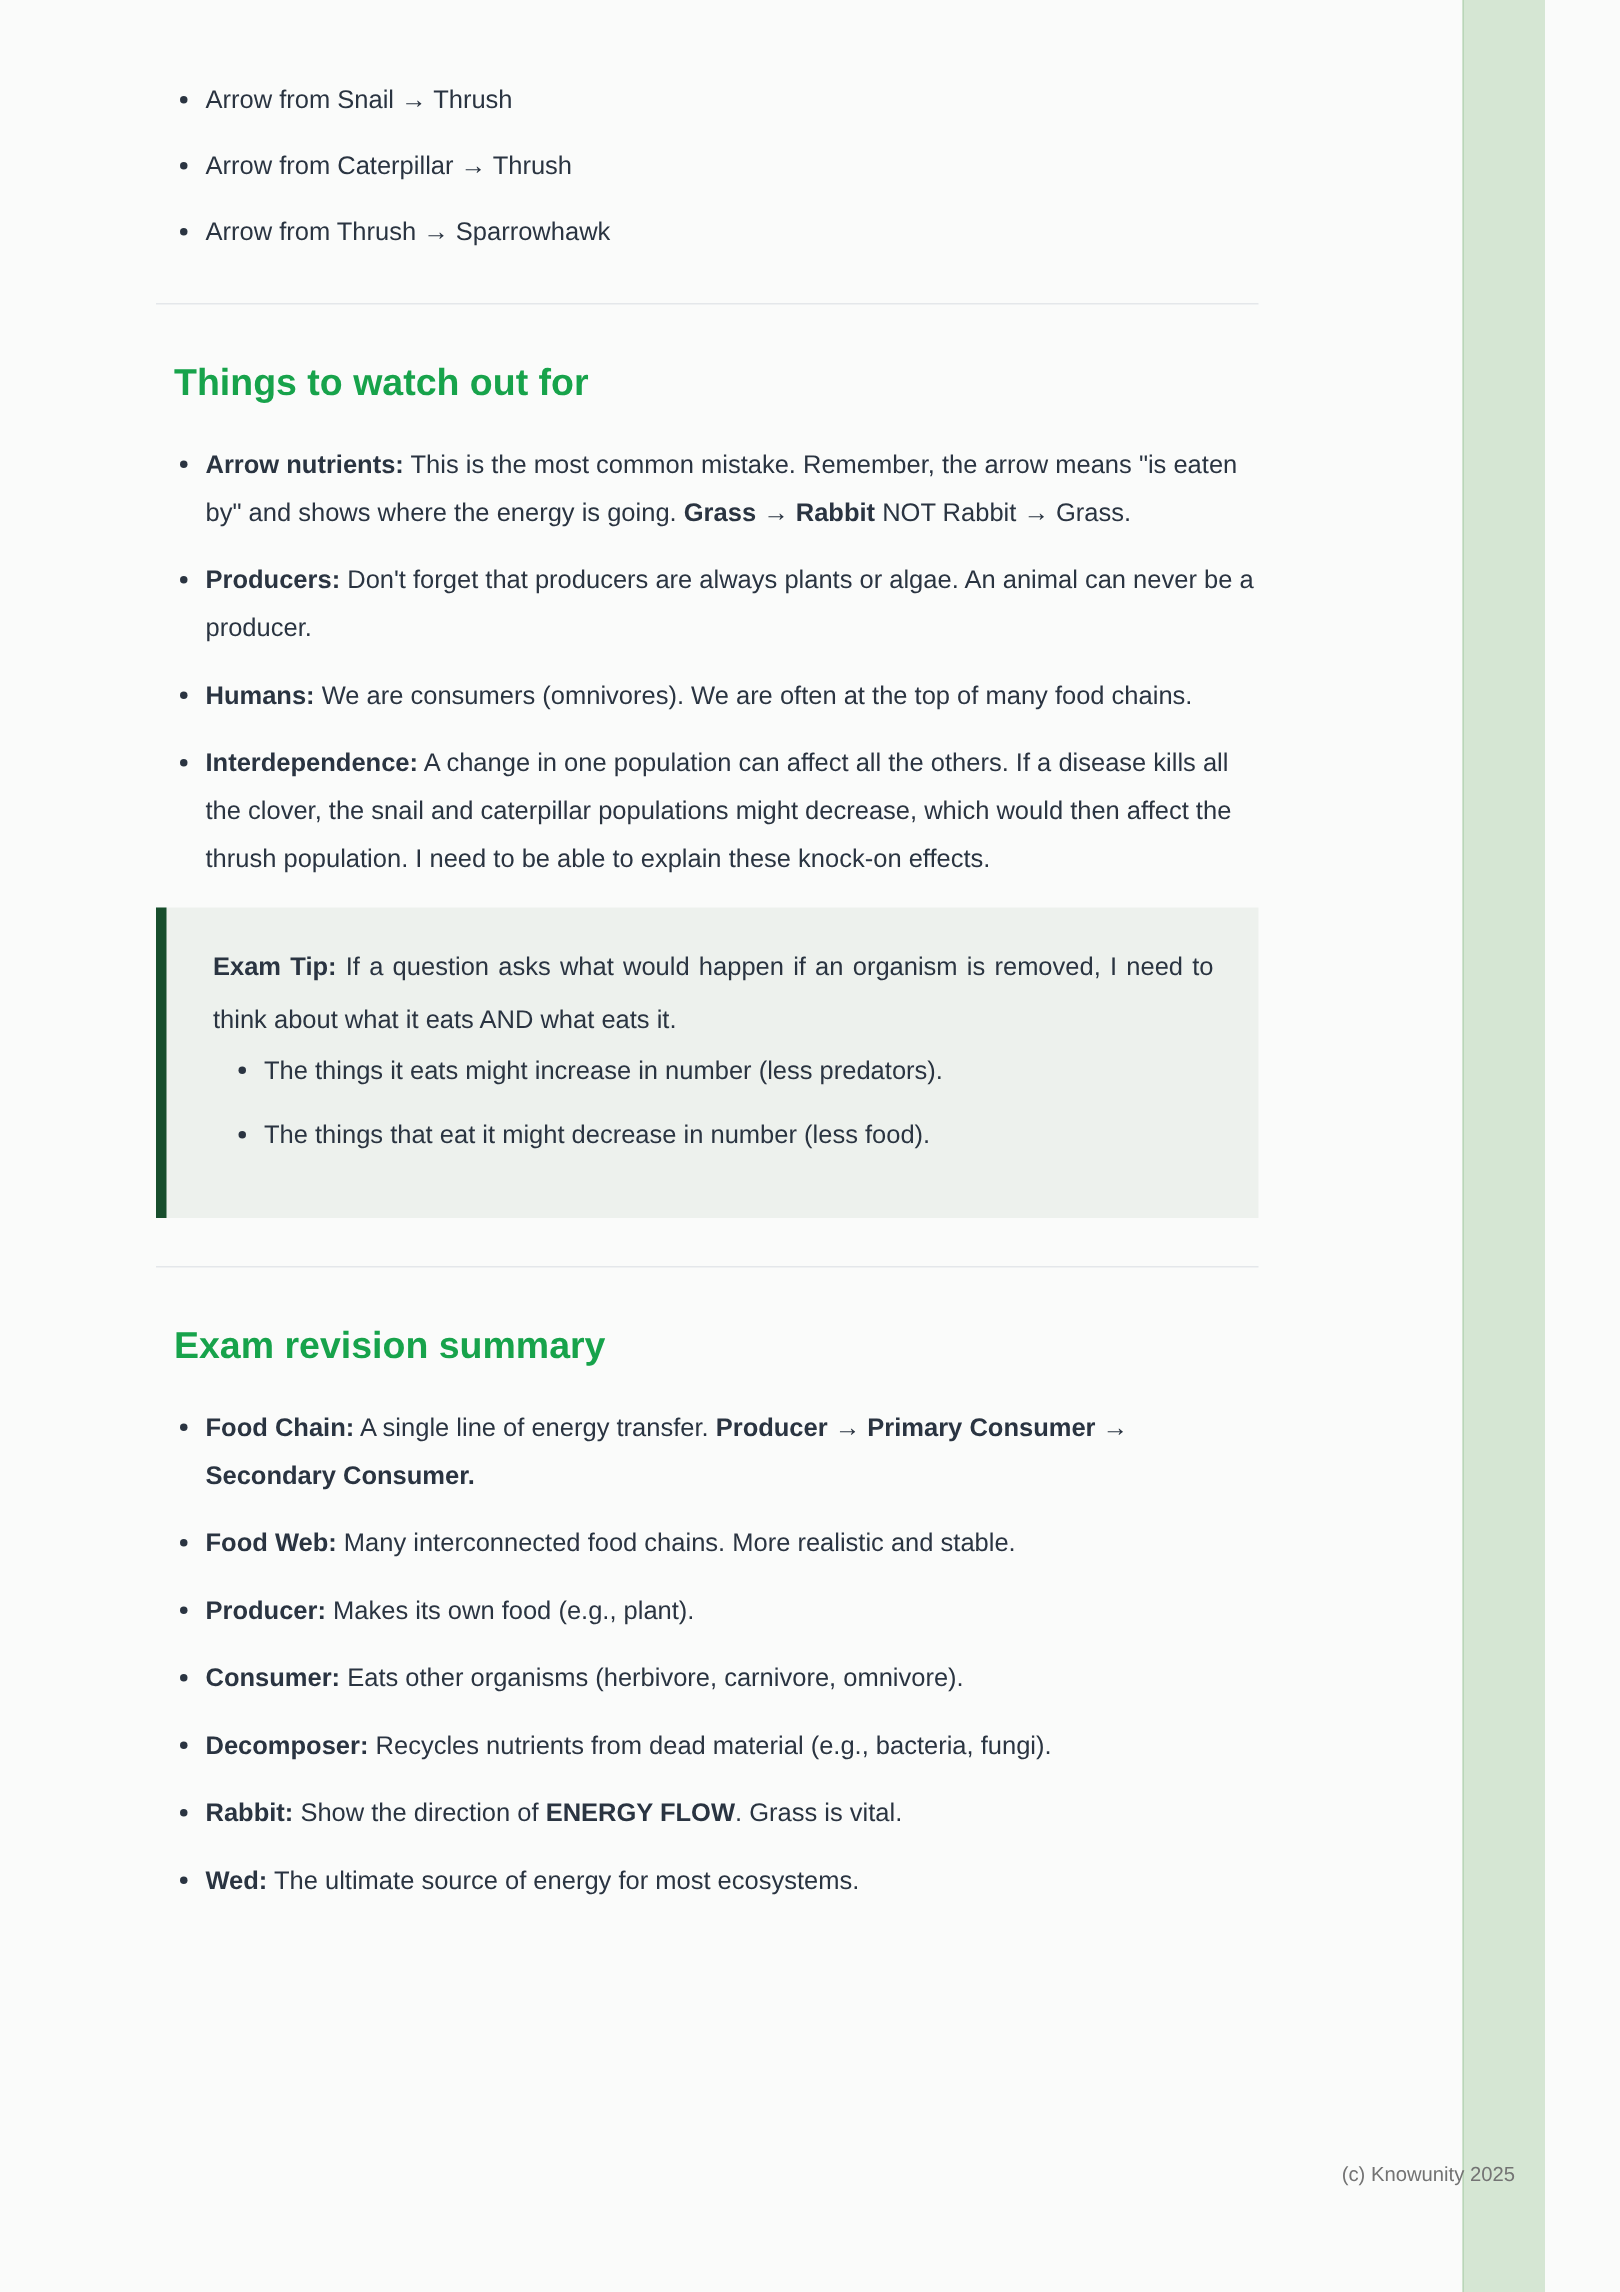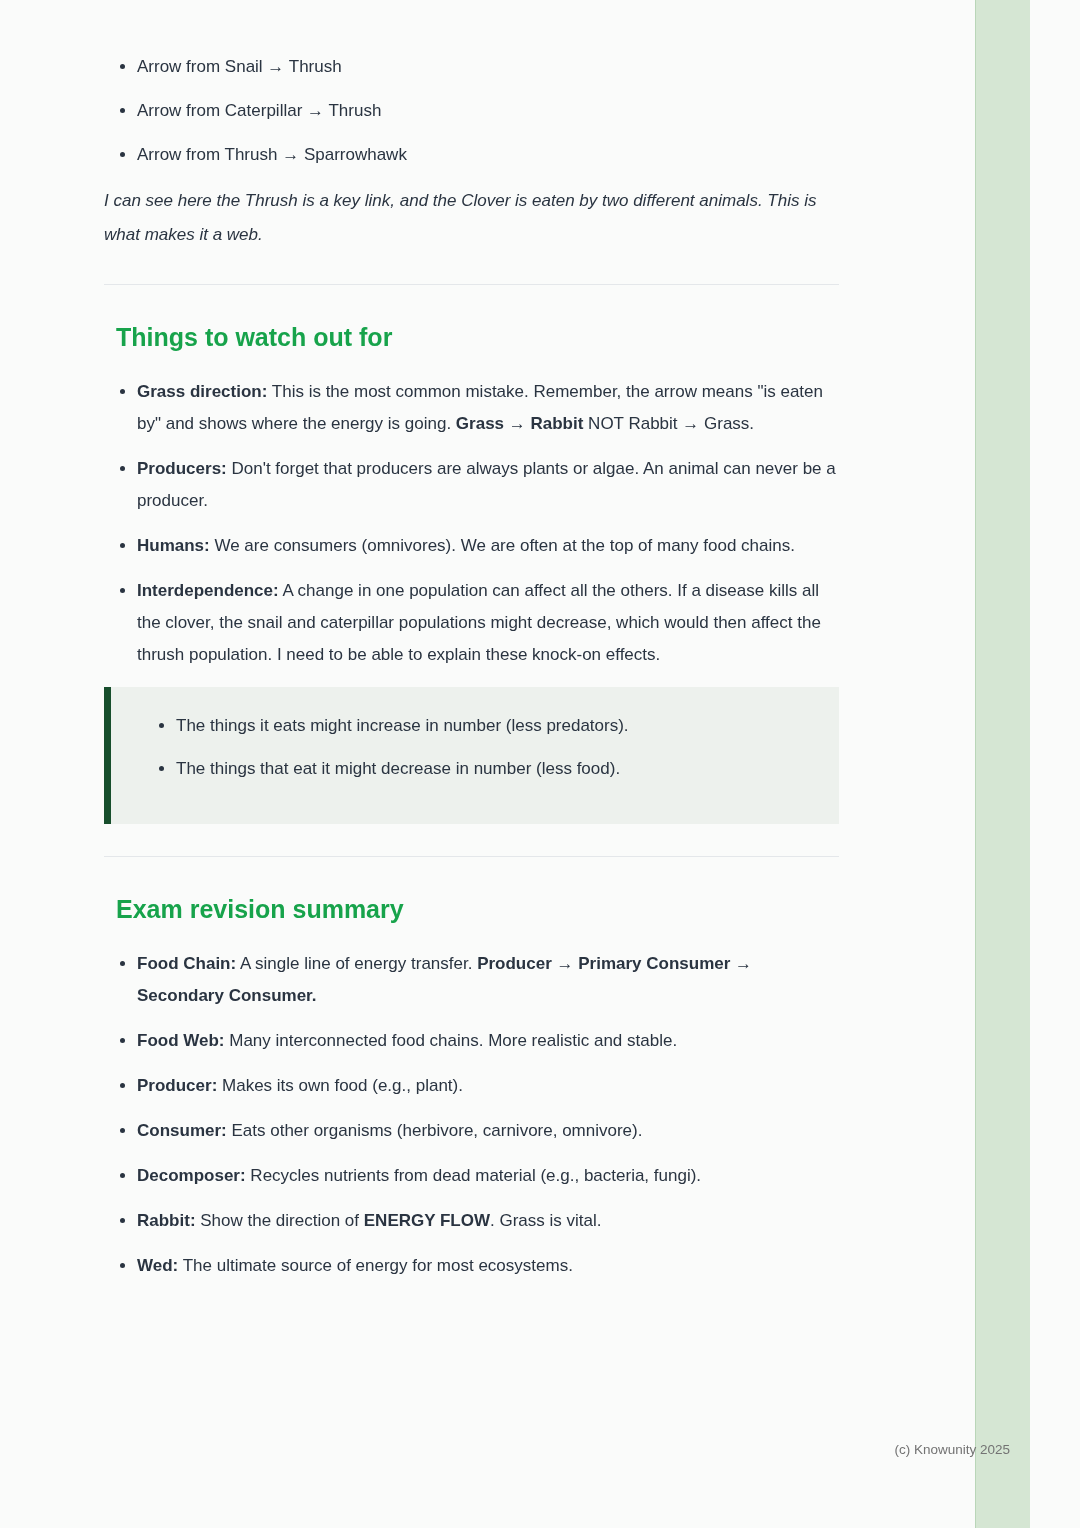--- a/index.html
+++ b/index.html
@@ -92,34 +92,34 @@
 <div class="stripe"></div>
 
 <div class="content">
 
   <ul class="top-list">
     <li><span>Arrow from Snail → Thrush</span></li>
     <li><span>Arrow from Caterpillar → Thrush</span></li>
     <li><span>Arrow from Thrush → Sparrowhawk</span></li>
   </ul>
 
-  <p class="italic-note">I can see here the Thrush is a key link, and the Clover is eaten by two different animals. This is what makes it a web.</p>
 
   <hr class="divider">
 
   <h2 class="section-title">Things to watch out for</h2>
 
   <ul class="bullet-list">
-    <li><span class="b">Grass direction:</span><span> This is the most common mistake. Remember, the arrow means "is eaten by" and shows where the energy is going. </span><span class="b">Grass → Rabbit</span><span> NOT Rabbit → Grass.</span></li>
+    <li><span class="b">Arrow nutrients:</span><span> This is the most common mistake. Remember, the arrow means "is eaten by" and shows where the energy is going. </span><span class="b">Grass → Rabbit</span><span> NOT Rabbit → Grass.</span></li>
     <li><span class="b">Producers:</span><span> Don't forget that producers are always plants or algae. An animal can never be a producer.</span></li>
     <li><span class="b">Humans:</span><span> We are consumers (omnivores). We are often at the top of many food chains.</span></li>
     <li><span class="b">Interdependence:</span><span> A change in one population can affect all the others. If a disease kills all the clover, the snail and caterpillar populations might decrease, which would then affect the thrush population. I need to be able to explain these knock-on effects.</span></li>
   </ul>
 
   <div class="callout">
+    <p class="callout-text"><span class="b">Exam Tip:</span><span> If a question asks what would happen if an organism is removed, I need to think about what it eats AND what eats it.</span></p>
     <ul class="callout-list">
       <li><span>The things it eats might increase in number (less predators).</span></li>
       <li><span>The things that eat it might decrease in number (less food).</span></li>
     </ul>
   </div>
 
   <hr class="divider">
 
   <h2 class="section-title">Exam revision summary</h2>
 

